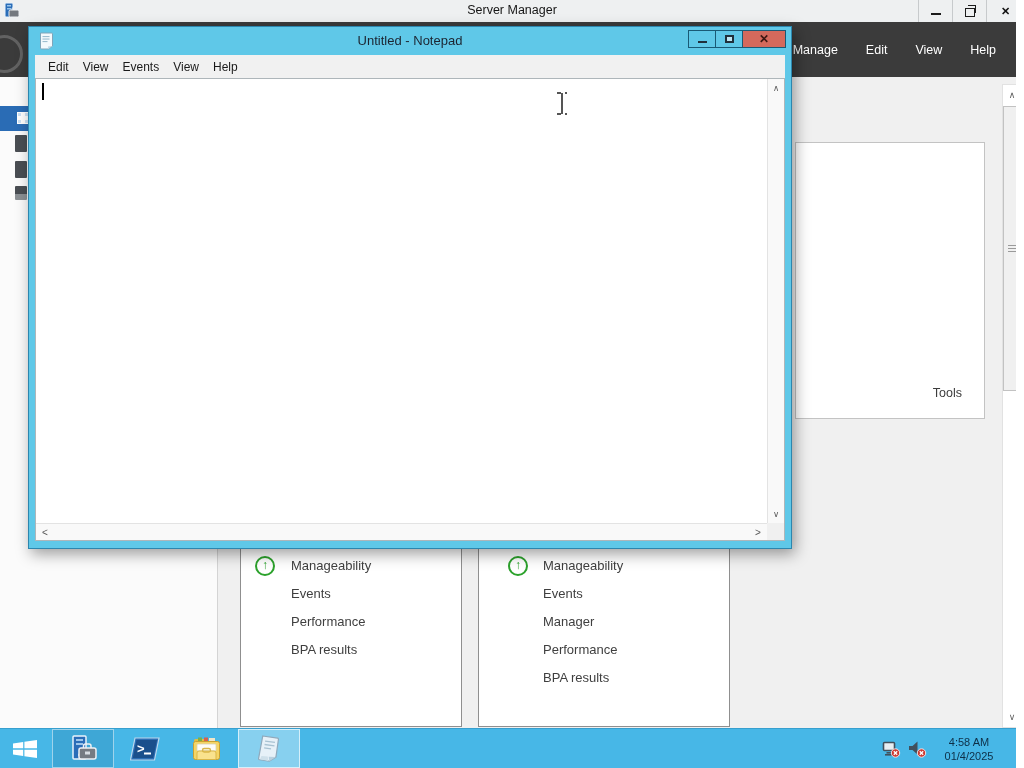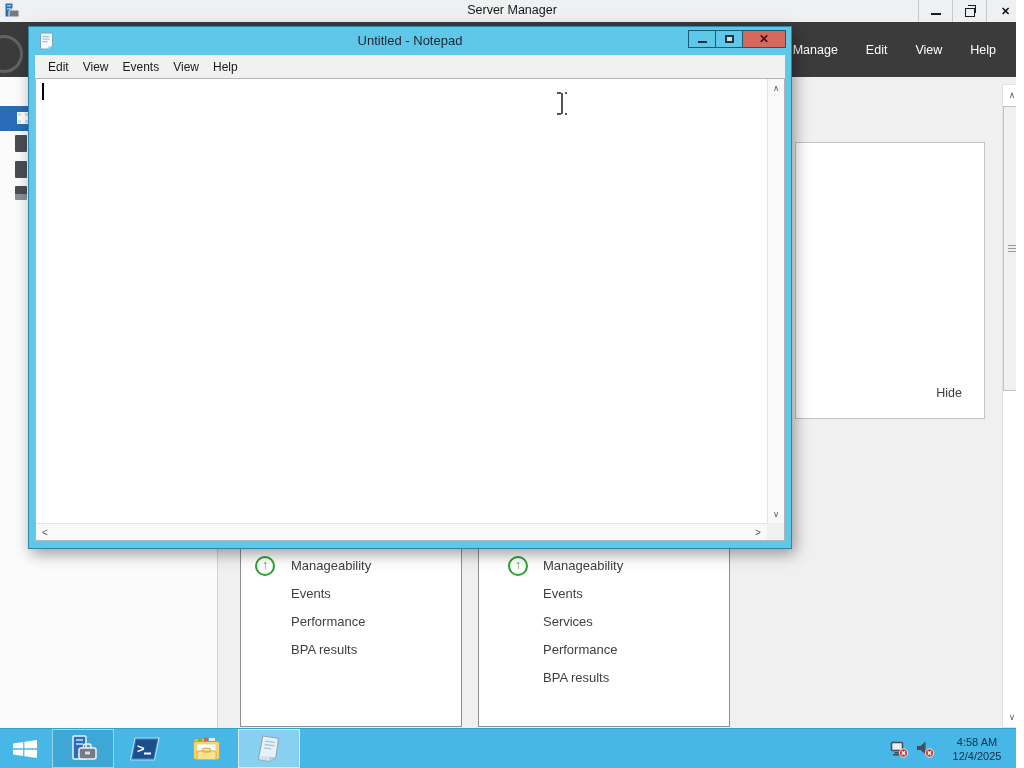--- a/index.html
+++ b/index.html
@@ -97,21 +97,21 @@
   .ibeam .cap.b{bottom:0;}
 
   
   .taskbar{position:absolute;left:0;top:728px;width:1024px;height:40px;background:#47b7e7;
     border-top:1px solid #379fce;box-sizing:border-box;display:flex;align-items:stretch;z-index:20;}
   .tb-start{width:52px;display:flex;align-items:center;justify-content:center;}
   .tb-btn{width:62px;display:flex;align-items:center;justify-content:center;position:relative;}
   .tb-open{background:rgba(10,70,110,.14);box-shadow:inset 0 0 0 1px rgba(255,255,255,.5);}
   .tb-active{background:rgba(255,255,255,.35);box-shadow:inset 0 0 0 1px rgba(255,255,255,.65);}
   .tb-spacer{flex:1;}
-  .tray{display:flex;align-items:center;gap:7px;padding-right:12px;}
+  .tray{display:flex;align-items:center;gap:7px;padding-right:20px;}
   .clock{width:70px;text-align:center;font-size:11px;line-height:14px;color:#0e2f47;}
 </style>
 </head>
 <body>
 
 <div class="screen">
 
   <div>
     <div class="sm-titlebar">
       <svg class="sm-logo" width="17" height="17" viewBox="0 0 17 17">
@@ -155,21 +155,21 @@
             <i></i>
             <i></i>
           </span>
       </div>
       <span class="nav-ico a"></span>
       <span class="nav-ico b"></span>
       <span class="nav-ico c"></span>
     </div>
 
     <div class="sm-panel">
-      <span class="sm-hide">Hide</span>
+      <span class="sm-hide">Tools</span>
     </div>
 
     <div class="sm-scroll">
       <span class="arr up">∧</span>
       <div class="sm-thumb"></div>
       <span class="arr down">∨</span>
     </div>
 
     <div class="tile tile-left">
       <div class="tile-rows">
@@ -183,21 +183,21 @@
       </div>
     </div>
 
     <div class="tile tile-right">
       <div class="tile-rows">
         <div class="trow">
           <span class="up-circle"><span>↑</span></span>
           <span>Manageability</span>
         </div>
         <div class="trow"><span>Events</span></div>
-        <div class="trow"><span>Services</span></div>
+        <div class="trow"><span>Manager</span></div>
         <div class="trow"><span>Performance</span></div>
         <div class="trow"><span>BPA results</span></div>
       </div>
     </div>
   </div>
 
   <div class="np">
     <div class="np-titlebar">
       <svg class="np-ticon" width="16" height="18" viewBox="0 0 16 18">
         <path d="M2.5 1 h11 a1 1 0 0 1 1 1 v12 l-4 3 h-7 a1 1 0 0 1 -1 -1 z" fill="#f3f9fc" stroke="#7fa5ba" stroke-width="1"></path>
@@ -318,18 +318,18 @@
         <circle cx="13.5" cy="13" r="4.2" fill="#cc3a32" stroke="#fff" stroke-width="0.8"></circle>
         <path d="M11.8 11.3 l3.4 3.4 M15.2 11.3 l-3.4 3.4" stroke="#ffffff" stroke-width="1.3"></path>
       </svg>
       <svg width="19" height="18" viewBox="0 0 19 18">
         <polygon points="1,6 4.5,6 9.5,1.5 9.5,14.5 4.5,10 1,10" fill="#41505c"></polygon>
         <circle cx="13.5" cy="13" r="4.2" fill="#cc3a32" stroke="#fff" stroke-width="0.8"></circle>
         <path d="M11.8 11.3 l3.4 3.4 M15.2 11.3 l-3.4 3.4" stroke="#ffffff" stroke-width="1.3"></path>
       </svg>
       <div class="clock">
         <div>4:58 AM</div>
-        <div>12/4/2025</div>
+        <div>01/4/2025</div>
       </div>
     </div>
   </div>
 
 </div>
 
 </body></html>

